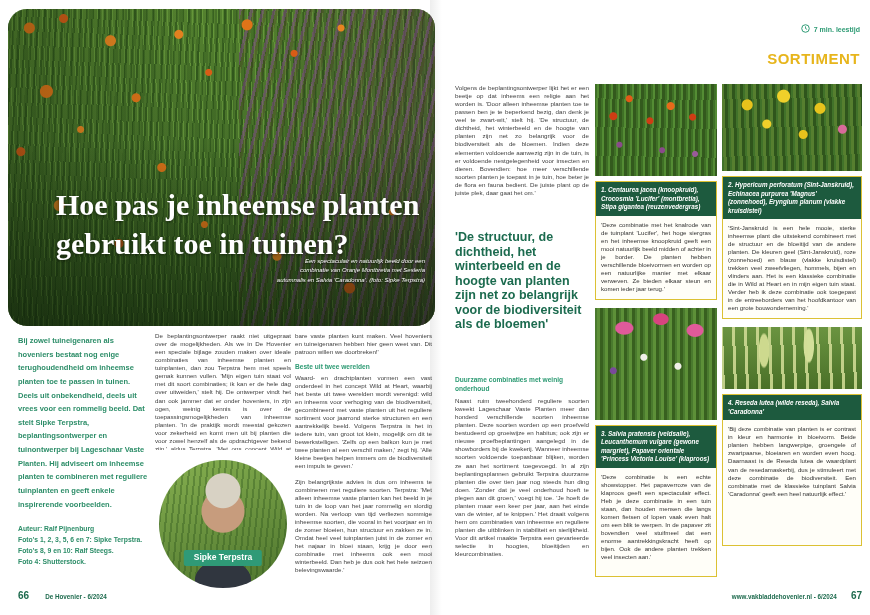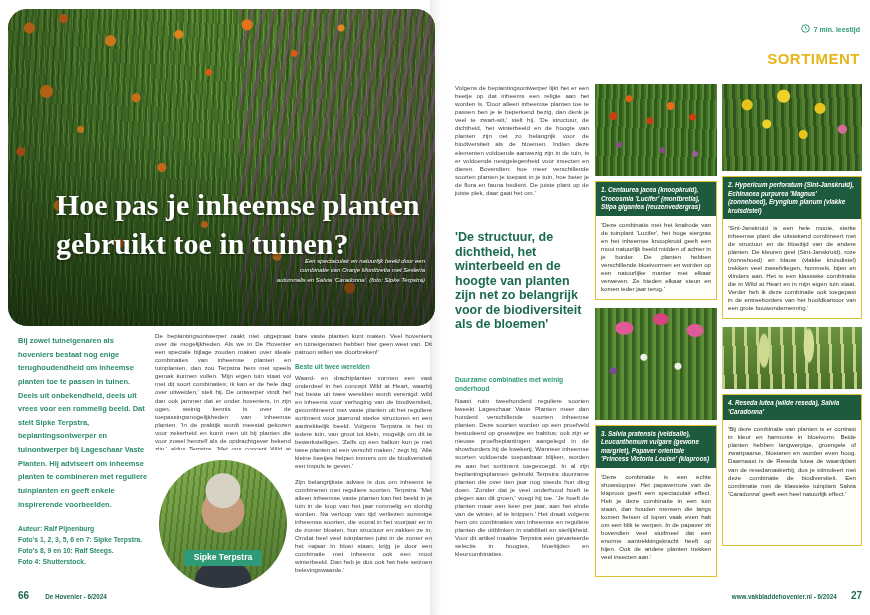--- a/index.html
+++ b/index.html
@@ -225,17 +225,17 @@
       <div class="capbody">'Bij deze combinatie van planten is er contrast in kleur en harmonie in bloeivorm. Beide planten hebben langwerpige, groengele of zwartpaarse, bloeiaren en worden even hoog. Daarnaast is de Reseda lutea de waardplant van de resedamaskerbij, dus je stimuleert met deze combinatie de biodiversiteit. Een combinatie met de klassieke tuinplant Salvia 'Caradonna' geeft een heel natuurlijk effect.'</div>
     </div>
   </div>
 
   <div class="footer-left">
     <span class="pagenum">66</span>
     <span class="foottext">De Hovenier - 6/2024</span>
   </div>
   <div class="footer-right">
     <span class="foottext">www.vakbladdehovenier.nl - 6/2024</span>
-    <span class="pagenum">27</span>
+    <span class="pagenum">67</span>
   </div>
 
   <div class="gutter"></div>
 </div>
 
 </body></html>

